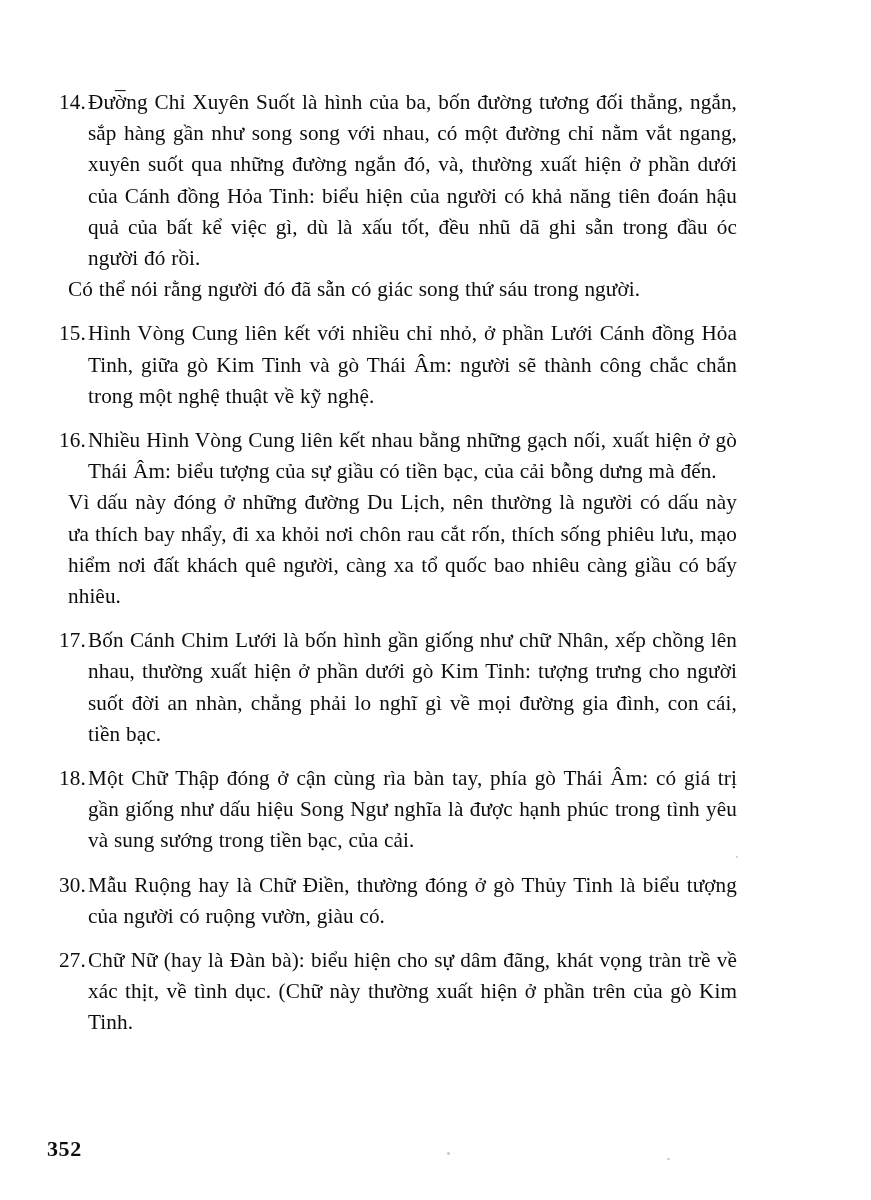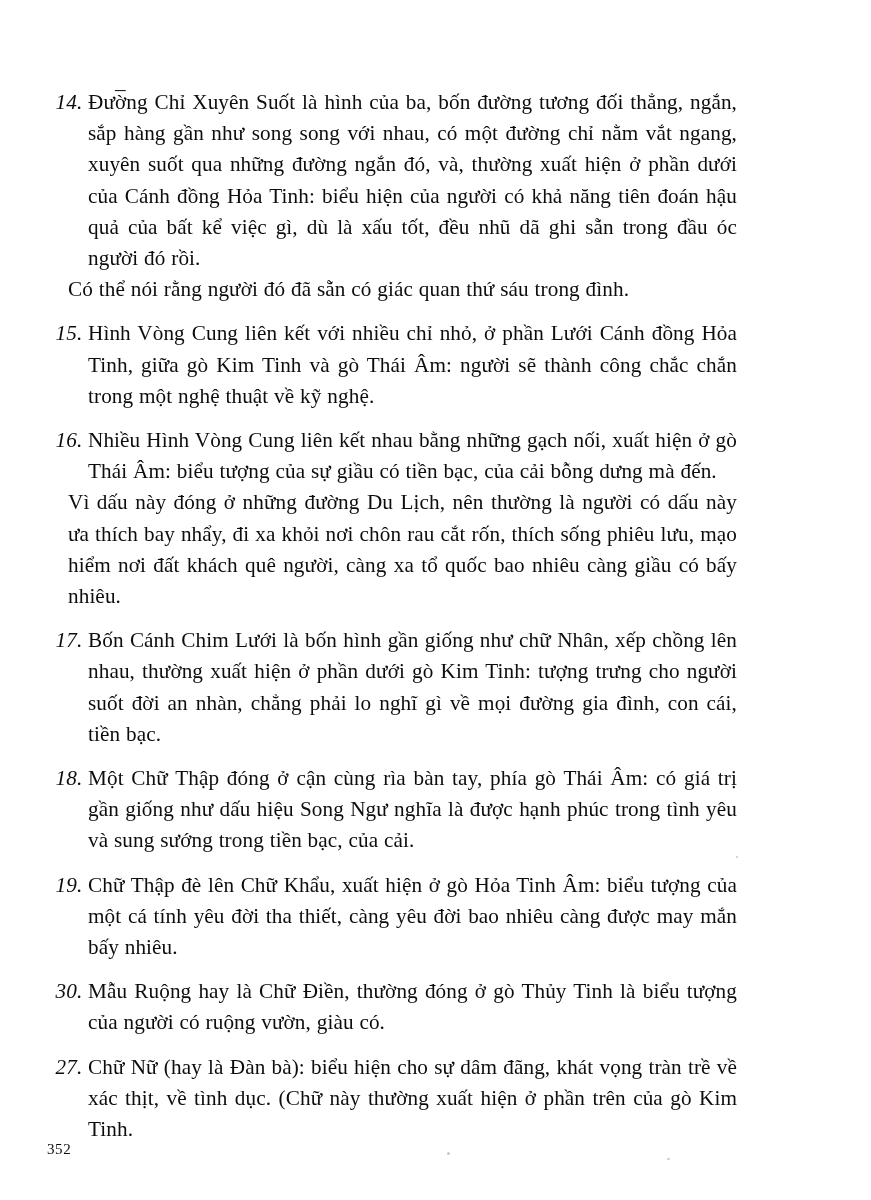--- a/index.html
+++ b/index.html
@@ -41,26 +41,25 @@
   }
   .block:last-of-type { margin-bottom: 0; }
 
   
   .numbered {
     padding-left: 41px;
     position: relative;
   }
   .numbered .num {
     position: absolute;
-    left: 4px;
+    left: 12px;
     top: 0;
     width: 36px;
-    text-align: center;
+    text-align: left;
     white-space: nowrap;
-    font-style: italic;
   }
 
   
   .dash-item {
     padding-left: 91px;
     position: relative;
   }
   .dash-item .dash {
     position: absolute;
     left: 68px;
@@ -75,23 +74,24 @@
   }
 
   
   .tight { margin-bottom: 0; }
 
   
   .folio {
     position: absolute;
     left: 47px;
     top: 1136px;
-    font-size: 15px;
+    font-size: 22px;
     line-height: 26px;
     letter-spacing: 0.6px;
+    font-weight: bold;
   }
 
   
   .speckle {
     position: absolute;
     background: #9a9a9a;
     border-radius: 50%;
     opacity: 0.55;
     pointer-events: none;
   }
@@ -103,42 +103,39 @@
 
   <div class="text-column">
 
     <p class="block dash-item">
       <span class="dash">–</span>
     </p>
 
     <p class="block numbered tight">
       <span class="num">14.</span><span>Đường Chỉ Xuyên Suốt là hình của ba, bốn đường tương đối thẳng, ngắn, sắp hàng gần như song song với nhau, có một đường chỉ nằm vắt ngang, xuyên suốt qua những đường ngắn đó, và, thường xuất hiện ở phần dưới của Cánh đồng Hỏa Tinh: biểu hiện của người có khả năng tiên đoán hậu quả của bất kể việc gì, dù là xấu tốt, đều nhũ dã ghi sẵn trong đầu óc người đó rồi.</span>
     </p>
-    <p class="block cont-para">Có thể nói rằng người đó đã sẵn có giác quan thứ sáu trong đình.</p>
+    <p class="block cont-para">Có thể nói rằng người đó đã sẵn có giác song thứ sáu trong người.</p>
 
     <p class="block numbered">
       <span class="num">15.</span><span>Hình Vòng Cung liên kết với nhiều chỉ nhỏ, ở phần Lưới Cánh đồng Hỏa Tinh, giữa gò Kim Tinh và gò Thái Âm: người sẽ thành công chắc chắn trong một nghệ thuật về kỹ nghệ.</span>
     </p>
 
     <p class="block numbered tight">
       <span class="num">16.</span><span>Nhiều Hình Vòng Cung liên kết nhau bằng những gạch nối, xuất hiện ở gò Thái Âm: biểu tượng của sự giầu có tiền bạc, của cải bỗng dưng mà đến.</span>
     </p>
     <p class="block cont-para">Vì dấu này đóng ở những đường Du Lịch, nên thường là người có dấu này ưa thích bay nhẩy, đi xa khỏi nơi chôn rau cắt rốn, thích sống phiêu lưu, mạo hiểm nơi đất khách quê người, càng xa tổ quốc bao nhiêu càng giầu có bấy nhiêu.</p>
 
     <p class="block numbered">
       <span class="num">17.</span><span>Bốn Cánh Chim Lưới là bốn hình gần giống như chữ Nhân, xếp chồng lên nhau, thường xuất hiện ở phần dưới gò Kim Tinh: tượng trưng cho người suốt đời an nhàn, chẳng phải lo nghĩ gì về mọi đường gia đình, con cái, tiền bạc.</span>
     </p>
 
     <p class="block numbered">
       <span class="num">18.</span><span>Một Chữ Thập đóng ở cận cùng rìa bàn tay, phía gò Thái Âm: có giá trị gần giống như dấu hiệu Song Ngư nghĩa là được hạnh phúc trong tình yêu và sung sướng trong tiền bạc, của cải.</span>
     </p>
 
-    <p class="block numbered">
-      <span class="num">19.</span><span>Chữ Thập đè lên Chữ Khẩu, xuất hiện ở gò Hỏa Tinh Âm: biểu tượng của một cá tính yêu đời tha thiết, càng yêu đời bao nhiêu càng được may mắn bấy nhiêu.</span>
-    </p>
 
     <p class="block numbered">
       <span class="num">30.</span><span>Mẫu Ruộng hay là Chữ Điền, thường đóng ở gò Thủy Tinh là biểu tượng của người có ruộng vườn, giàu có.</span>
     </p>
 
     <p class="block numbered">
       <span class="num">27.</span><span>Chữ Nữ (hay là Đàn bà): biểu hiện cho sự dâm đãng, khát vọng tràn trề về xác thịt, về tình dục. (Chữ này thường xuất hiện ở phần trên của gò Kim Tinh.</span>
     </p>
 
   </div>

